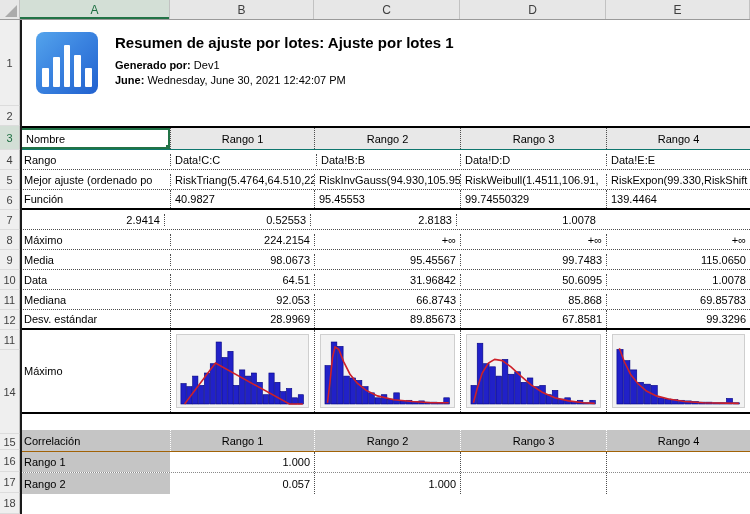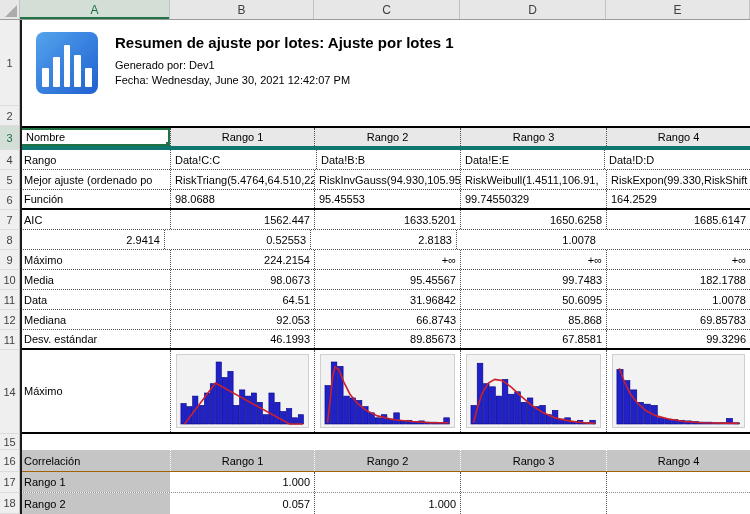--- a/index.html
+++ b/index.html
@@ -28,34 +28,34 @@
   .leftline { position:absolute; left:20px; top:0; width:2px; height:494px; background:#1a1a1a; z-index:5; }
   
   .h1{height:86px}.h2{height:20px}.h3{height:24px}.h20{height:20px}.h14{height:84px}
   .h15{height:16px}.h16{height:22px}.h17{height:21px}.h18{height:21px}
   .row { display:flex; width:730px; }
   .cell { display:flex; align-items:center; padding:0 4px; overflow:hidden; white-space:nowrap; }
   .vsep { border-left:1px dotted #4d4d4d; }
   .vsepw { border-left:1px dotted #fff; }
   .num { justify-content:flex-end; }
   .ctr { justify-content:center; }
-  .dot-b { border-bottom:1px dotted #4d4d4d; }
+  .dot-b { border-bottom:1px dotted #4d4d4d;align-items:center; }
   .solid-b { border-bottom:2px solid #000; }
   
   .r1 { position:relative; }
   .logo { position:absolute; left:16px; top:12px; width:62px; height:62px; border-radius:8px;
           background:linear-gradient(135deg,#54A4EC 0%, #3B84E0 45%, #2161CF 100%);
           display:flex; align-items:flex-end; justify-content:center; gap:4px; padding:7px 6px; }
   .logo .lb { width:7px; background:#fff; border-radius:1px; }
   .titleblock { position:absolute; left:95px; top:14px; }
   .rpt-title { font-size:15px; font-weight:bold; margin-bottom:7px; }
   .meta { font-size:11px; line-height:15px; }
-  .meta b { font-weight:normal; }
-  
-  .thead3 { border-top:2px solid #000; border-bottom:4px solid #0f766e; }
+  .meta b { font-weight:bold; }
+  
+  .thead3 { border-top:2px solid #000; border-bottom:1px solid #0f766e; }
   .hdrcell { background:#E8E8E8; }
   .selcell { position:relative; background:#fff; border:2px solid #217346; }
   .selcell .handle { position:absolute; right:-2px; bottom:-2px; width:5px; height:5px;
                      background:#217346; border:1px solid #fff; z-index:6; }
   .chartcell { padding:4px 5px; }
   .chartbox { width:100%; height:100%; background:#F2F2F2; border:1px solid #cfcfcf; }
   .chartbox svg { display:block; width:100%; height:100%; }
   
   .gray { background:#C5C5C5; }
   .corr-dot { border-bottom:1px dotted #8a8a8a; }
@@ -105,65 +105,58 @@
         <div class="logo">
           <div class="lb" style="height:40%"></div>
           <div class="lb" style="height:62%"></div>
           <div class="lb" style="height:88%"></div>
           <div class="lb" style="height:66%"></div>
           <div class="lb" style="height:40%"></div>
         </div>
         <div class="titleblock">
           <div class="rpt-title">Resumen de ajuste por lotes: Ajuste por lotes 1</div>
           <div class="meta"><b>Generado por:</b> <span>Dev1</span></div>
-          <div class="meta"><b>Fecha:</b> <span>Wednesday, June 30, 2021 12:42:07 PM</span></div>
+          <div class="meta"><b>June:</b> <span>Wednesday, June 30, 2021 12:42:07 PM</span></div>
         </div>
       </div>
 
       <div class="row h2"></div>
 
       <div class="row h3 thead3">
         <div class="cell wA selcell">Nombre<span class="handle"></span></div>
         <div class="cell wB hdrcell ctr vsep">Rango 1</div>
         <div class="cell wC hdrcell ctr vsep">Rango 2</div>
         <div class="cell wD hdrcell ctr vsep">Rango 3</div>
         <div class="cell wE hdrcell ctr vsep">Rango 4</div>
       </div>
 
       <div class="row h20 dot-b">
         <div class="cell wA">Rango</div>
         <div class="cell wC vsep">Data!C:C</div>
         <div class="cell wB vsep">Data!B:B</div>
+        <div class="cell wD vsep">Data!D:D</div>
         <div class="cell wE vsep">Data!E:E</div>
-        <div class="cell wD vsep">Data!D:D</div>
       </div>
 
       <div class="row h20 dot-b">
         <div class="cell wA">Mejor ajuste (ordenado po</div>
         <div class="cell wB vsep">RiskTriang(5.4764,64.510,22</div>
         <div class="cell wC vsep">RiskInvGauss(94.930,105.95</div>
         <div class="cell wD vsep">RiskWeibull(1.4511,106.91,</div>
         <div class="cell wE vsep">RiskExpon(99.330,RiskShift</div>
       </div>
 
       <div class="row h20 solid-b">
         <div class="cell wA">Función</div>
-        <div class="cell wB vsep">98.0688</div>
+        <div class="cell wB vsep">40.9827</div>
         <div class="cell wC vsep">95.45553</div>
         <div class="cell wD vsep">99.74550329</div>
-        <div class="cell wE vsep">164.2529</div>
-      </div>
-
-      <div class="row h20 dot-b">
-        <div class="cell wA">AIC</div>
-        <div class="cell wB num vsep">1562.447</div>
-        <div class="cell wC num vsep">1633.5201</div>
-        <div class="cell wD num vsep">1650.6258</div>
-        <div class="cell wE num vsep">1685.6147</div>
-      </div>
+        <div class="cell wE vsep">139.4464</div>
+      </div>
+
 
       <div class="row h20 dot-b">
         <div class="cell wB num vsep">2.9414</div>
         <div class="cell wC num vsep">0.52553</div>
         <div class="cell wD num vsep">2.8183</div>
         <div class="cell wE num vsep">1.0078</div>
       </div>
 
       <div class="row h20 dot-b">
         <div class="cell wA">Máximo</div>
@@ -171,42 +164,42 @@
         <div class="cell wC num vsep">+∞</div>
         <div class="cell wD num vsep">+∞</div>
         <div class="cell wE num vsep">+∞</div>
       </div>
 
       <div class="row h20 dot-b">
         <div class="cell wA">Media</div>
         <div class="cell wB num vsep">98.0673</div>
         <div class="cell wC num vsep">95.45567</div>
         <div class="cell wD num vsep">99.7483</div>
-        <div class="cell wE num vsep">182.1788</div>
+        <div class="cell wE num vsep">115.0650</div>
       </div>
 
       <div class="row h20 dot-b">
         <div class="cell wA">Data</div>
         <div class="cell wB num vsep">64.51</div>
         <div class="cell wC num vsep">31.96842</div>
         <div class="cell wD num vsep">50.6095</div>
         <div class="cell wE num vsep">1.0078</div>
       </div>
 
       <div class="row h20 dot-b">
         <div class="cell wA">Mediana</div>
         <div class="cell wB num vsep">92.053</div>
         <div class="cell wC num vsep">66.8743</div>
         <div class="cell wD num vsep">85.868</div>
         <div class="cell wE num vsep">69.85783</div>
       </div>
 
       <div class="row h20 solid-b">
         <div class="cell wA">Desv. estándar</div>
-        <div class="cell wB num vsep">46.1993</div>
+        <div class="cell wB num vsep">28.9969</div>
         <div class="cell wC num vsep">89.85673</div>
         <div class="cell wD num vsep">67.8581</div>
         <div class="cell wE num vsep">99.3296</div>
       </div>
 
       <div class="row h14 solid-b">
         <div class="cell wA">Máximo</div>
         <div class="cell wB chartcell vsep">
           <div class="chartbox">
               <svg viewBox="0 0 134 72" preserveAspectRatio="none">

